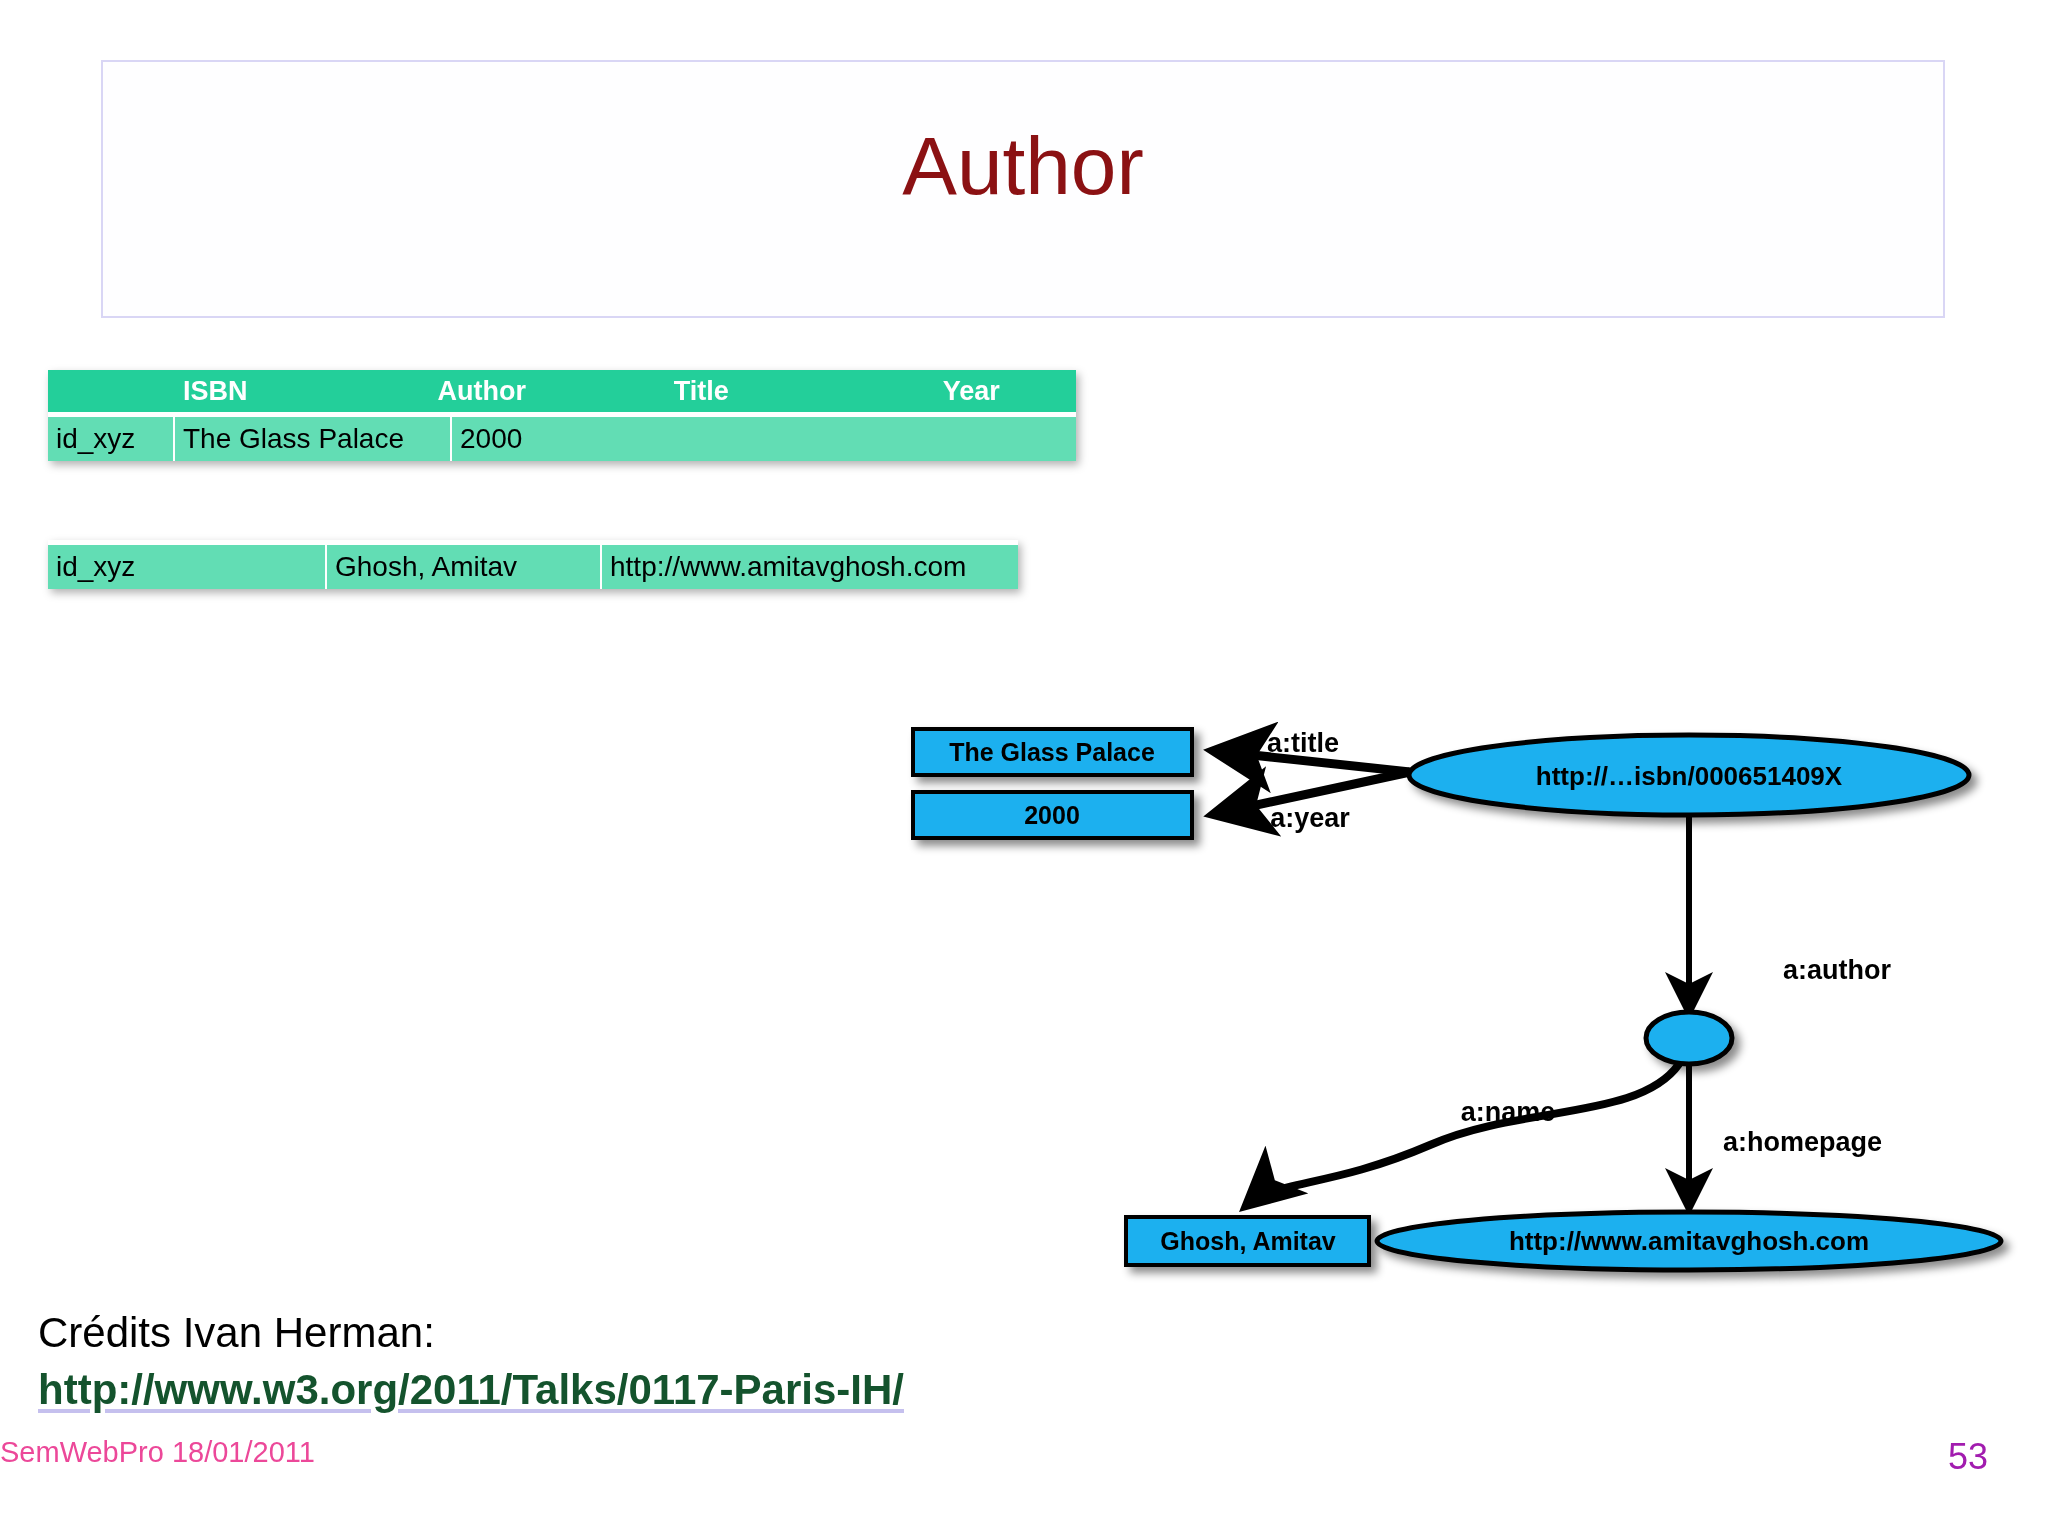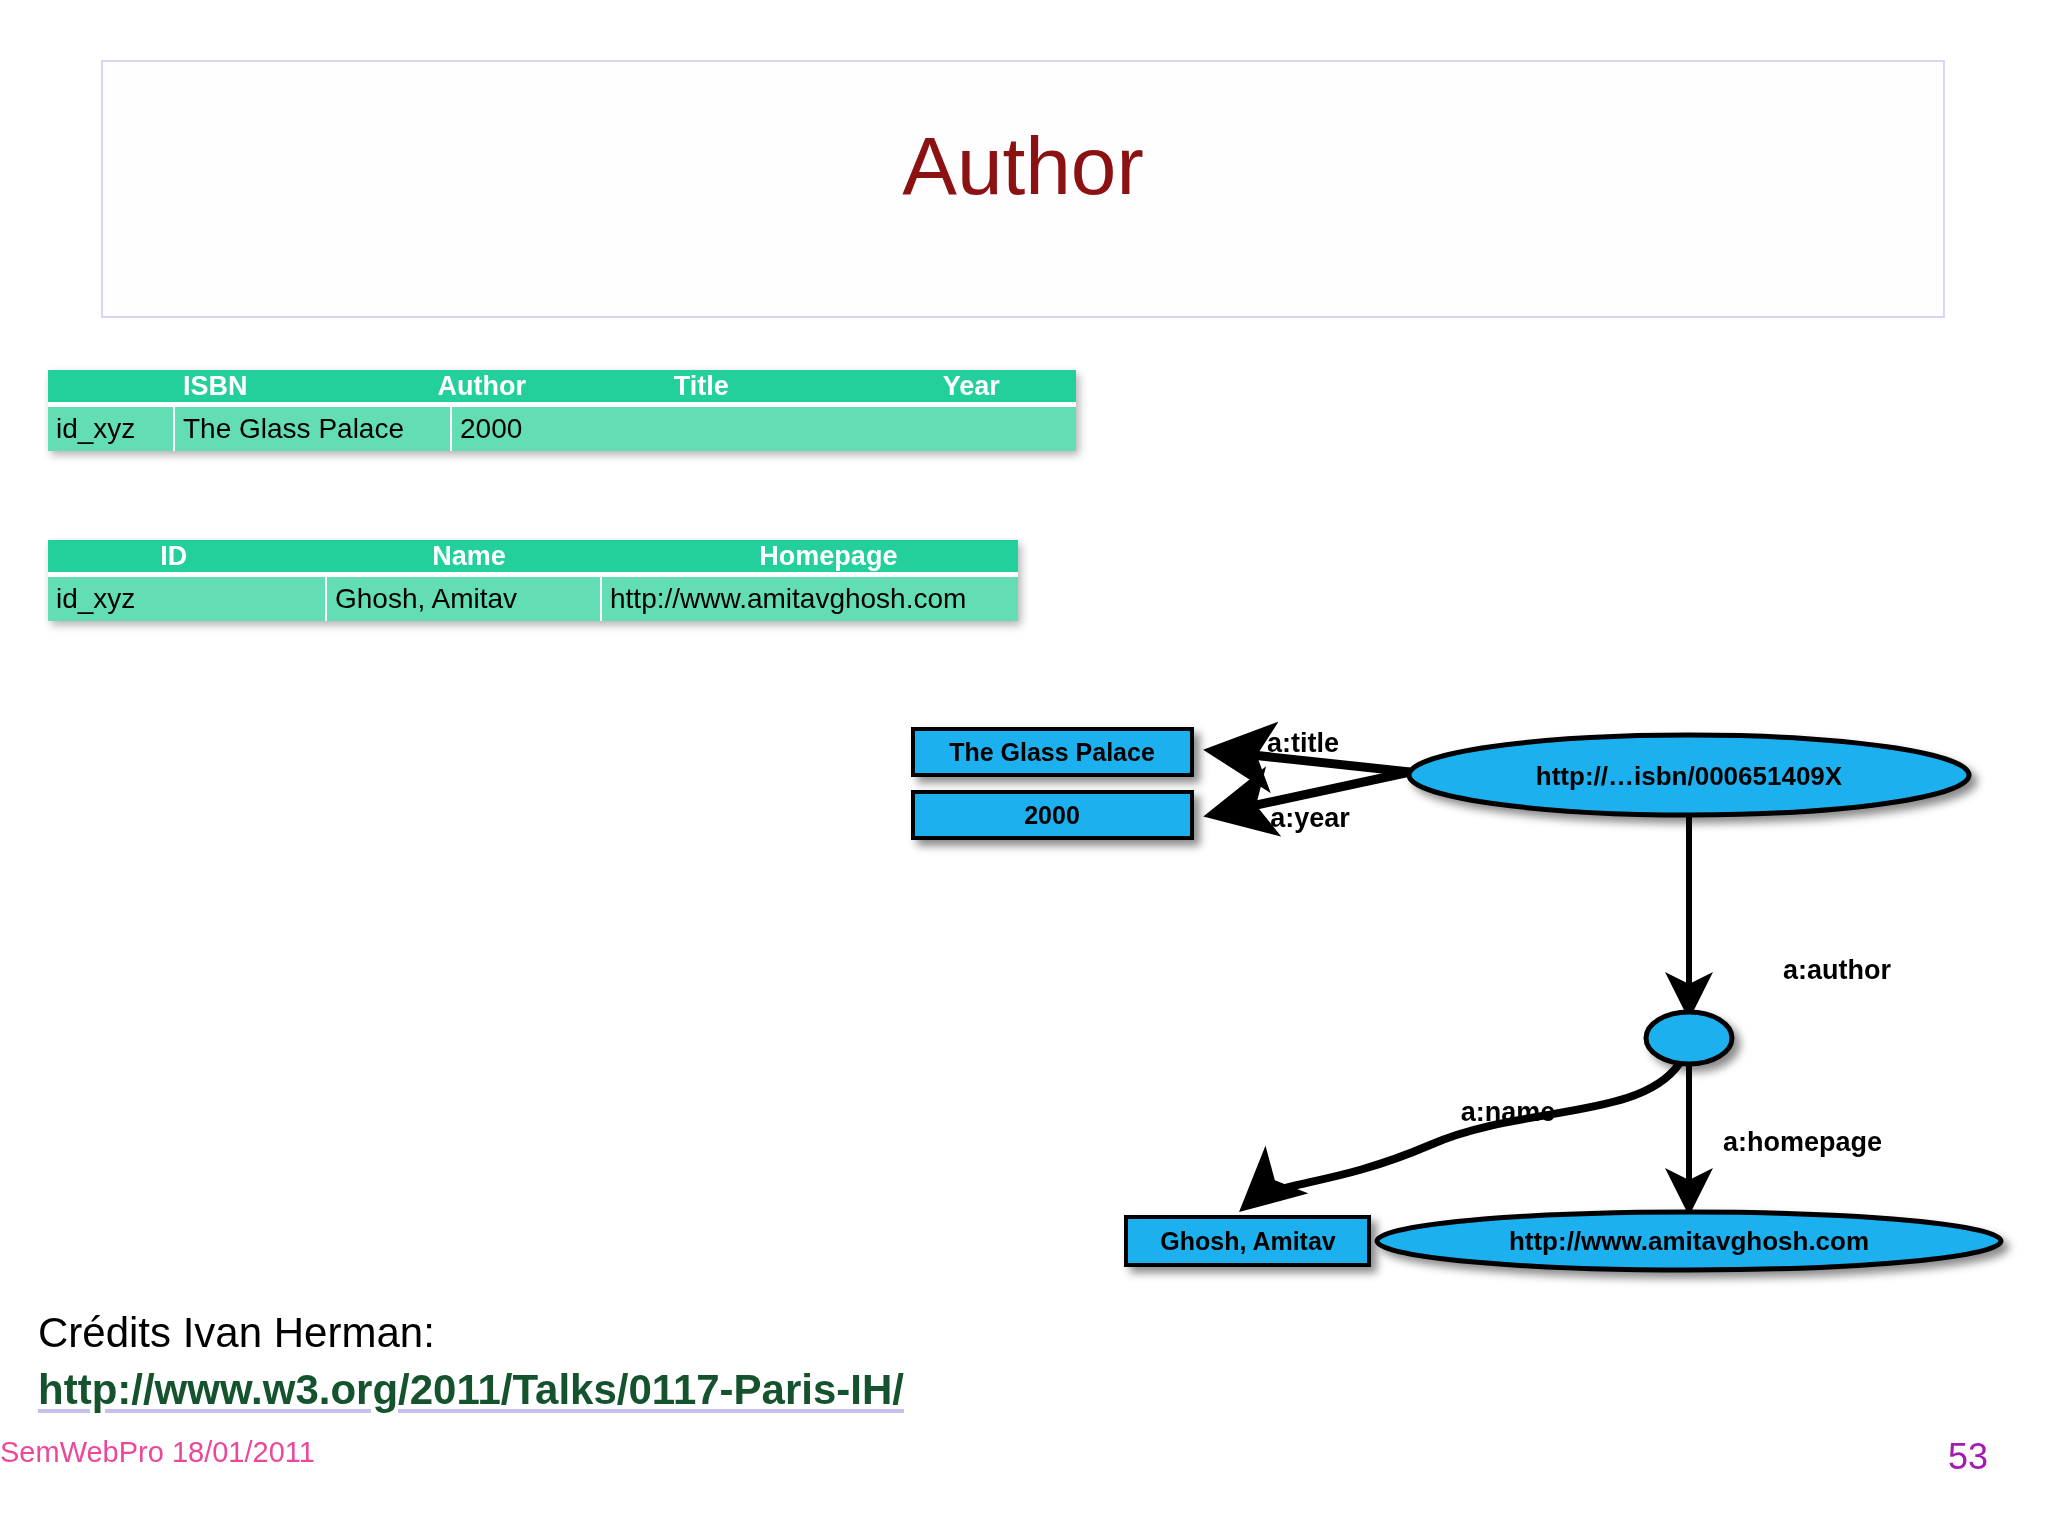--- a/index.html
+++ b/index.html
@@ -46,21 +46,21 @@
     position: absolute;
     box-sizing: border-box;
     filter: drop-shadow(3px 4px 4px rgba(0,0,0,0.30));
   }
   .db-table .hdr-row {
     display: flex;
     background: #23cf9a;
     color: #ffffff;
     font-weight: bold;
     font-size: 27px;
-    height: 32px;
+    height: 42px;
     align-items: center;
     gap: 45px;
   }
   .db-table .data-row {
     display: flex;
     background: #62ddb4;
     color: #000000;
     font-size: 28px;
     height: 44px;
     align-items: center;
@@ -166,25 +166,20 @@
     <div class="hdr-cell c3">Year</div>
   </div>
   <div class="data-row">
     <div class="data-cell c1">id_xyz</div>
     <div class="data-cell c2">The Glass Palace</div>
     <div class="data-cell c3">2000</div>
   </div>
 </div>
 
 <div class="db-table" id="table-author">
-  <div class="hdr-row">
-    <div class="hdr-cell c0">ID</div>
-    <div class="hdr-cell c1">Name</div>
-    <div class="hdr-cell c2">Homepage</div>
-  </div>
   <div class="data-row">
     <div class="data-cell c0">id_xyz</div>
     <div class="data-cell c1">Ghosh, Amitav</div>
     <div class="data-cell c2">http://www.amitavghosh.com</div>
   </div>
 </div>
 
 <svg id="graph" viewBox="0 0 2048 1536" xmlns="http://www.w3.org/2000/svg">
   <defs>
     <marker id="arrow" viewBox="0 0 12 12" refX="10" refY="6" markerWidth="8" markerHeight="8" orient="auto-start-reverse">

